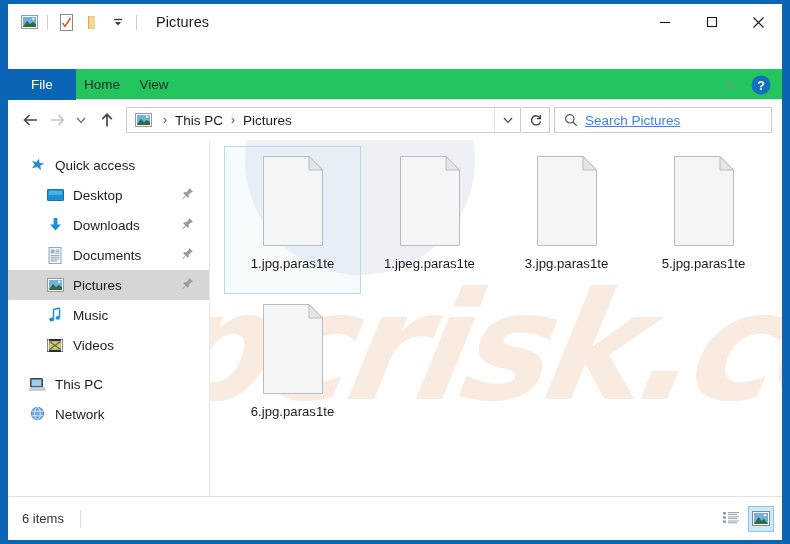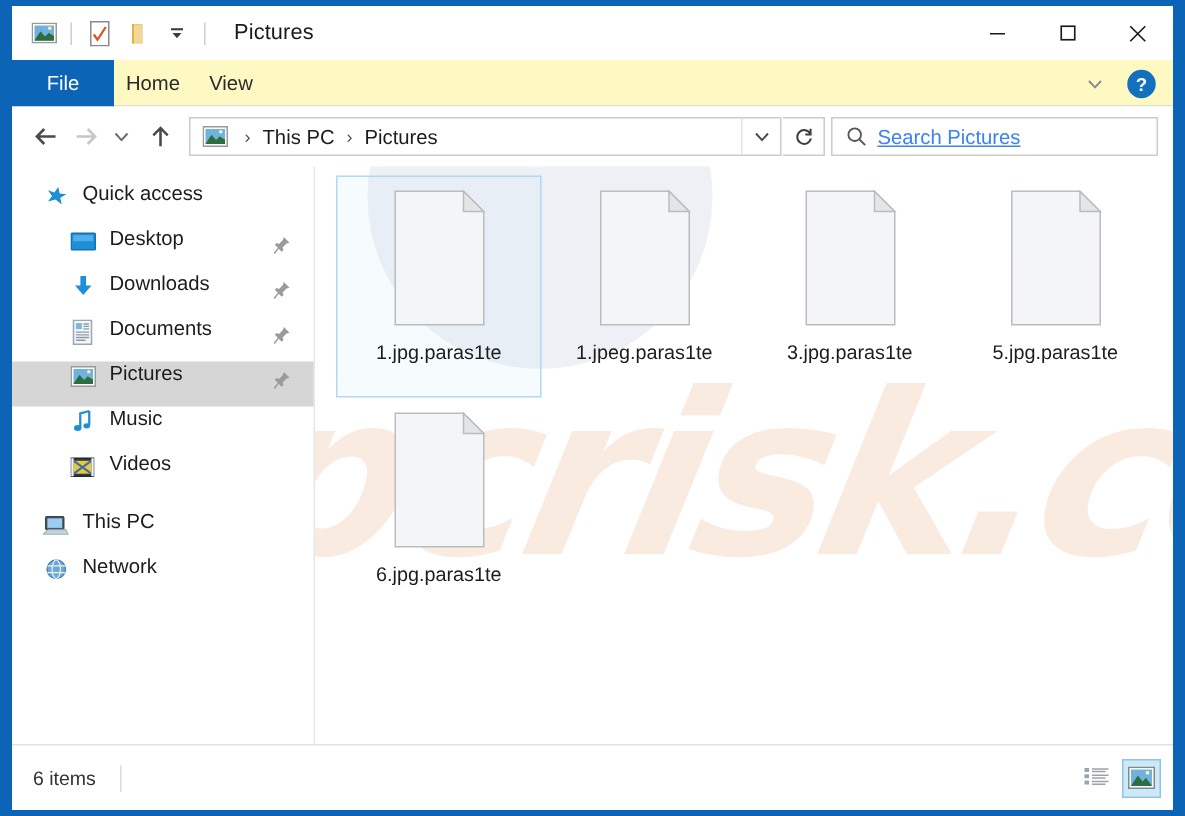--- a/index.html
+++ b/index.html
@@ -43,23 +43,24 @@
   }
   .win-ctrl {
     width: 47px; height: 36px;
     display: flex; align-items: center; justify-content: center;
   }
 
   
   .ribbon {
     height: 31px; flex: 0 0 31px;
     display: flex; align-items: flex-start;
-    background: #fef9c3;
+    background: #22c55e;
     border-bottom: 1px solid #dededc;
     position: relative;
+    margin-top: 29px;
   }
   .tab {
     display: flex; align-items: center; justify-content: center;
     font-size: 13.5px; color: #2b2b2b;
     padding: 0 1px; height: 31px;
     min-width: 52px;
   }
   .tab.file {
     background: #0b64b5; color: #ffffff;
     min-width: 68px; padding: 0;
@@ -127,21 +128,21 @@
   .body-area { flex: 1 1 auto; display: flex; min-height: 0; position: relative; }
 
   .sidebar {
     width: 202px; flex: 0 0 202px;
     background: #ffffff;
     border-right: 1px solid #e7e7e7;
     padding-top: 10px;
     position: relative; z-index: 2;
   }
   .side-item {
-    height: 30px; display: flex; 
+    height: 30px; display: flex; align-items: center;
     padding-left: 19px; position: relative;
   }
   .side-item.indent { padding-left: 37px; }
   .side-item.selected { background: #d6d6d6; }
   .side-icon {
     width: 20px; height: 20px;
     display: flex; align-items: center; justify-content: center;
     margin-right: 8px; flex: 0 0 20px;
   }
   .side-label { font-size: 13.5px; color: #1c1c1c; white-space: nowrap; }

